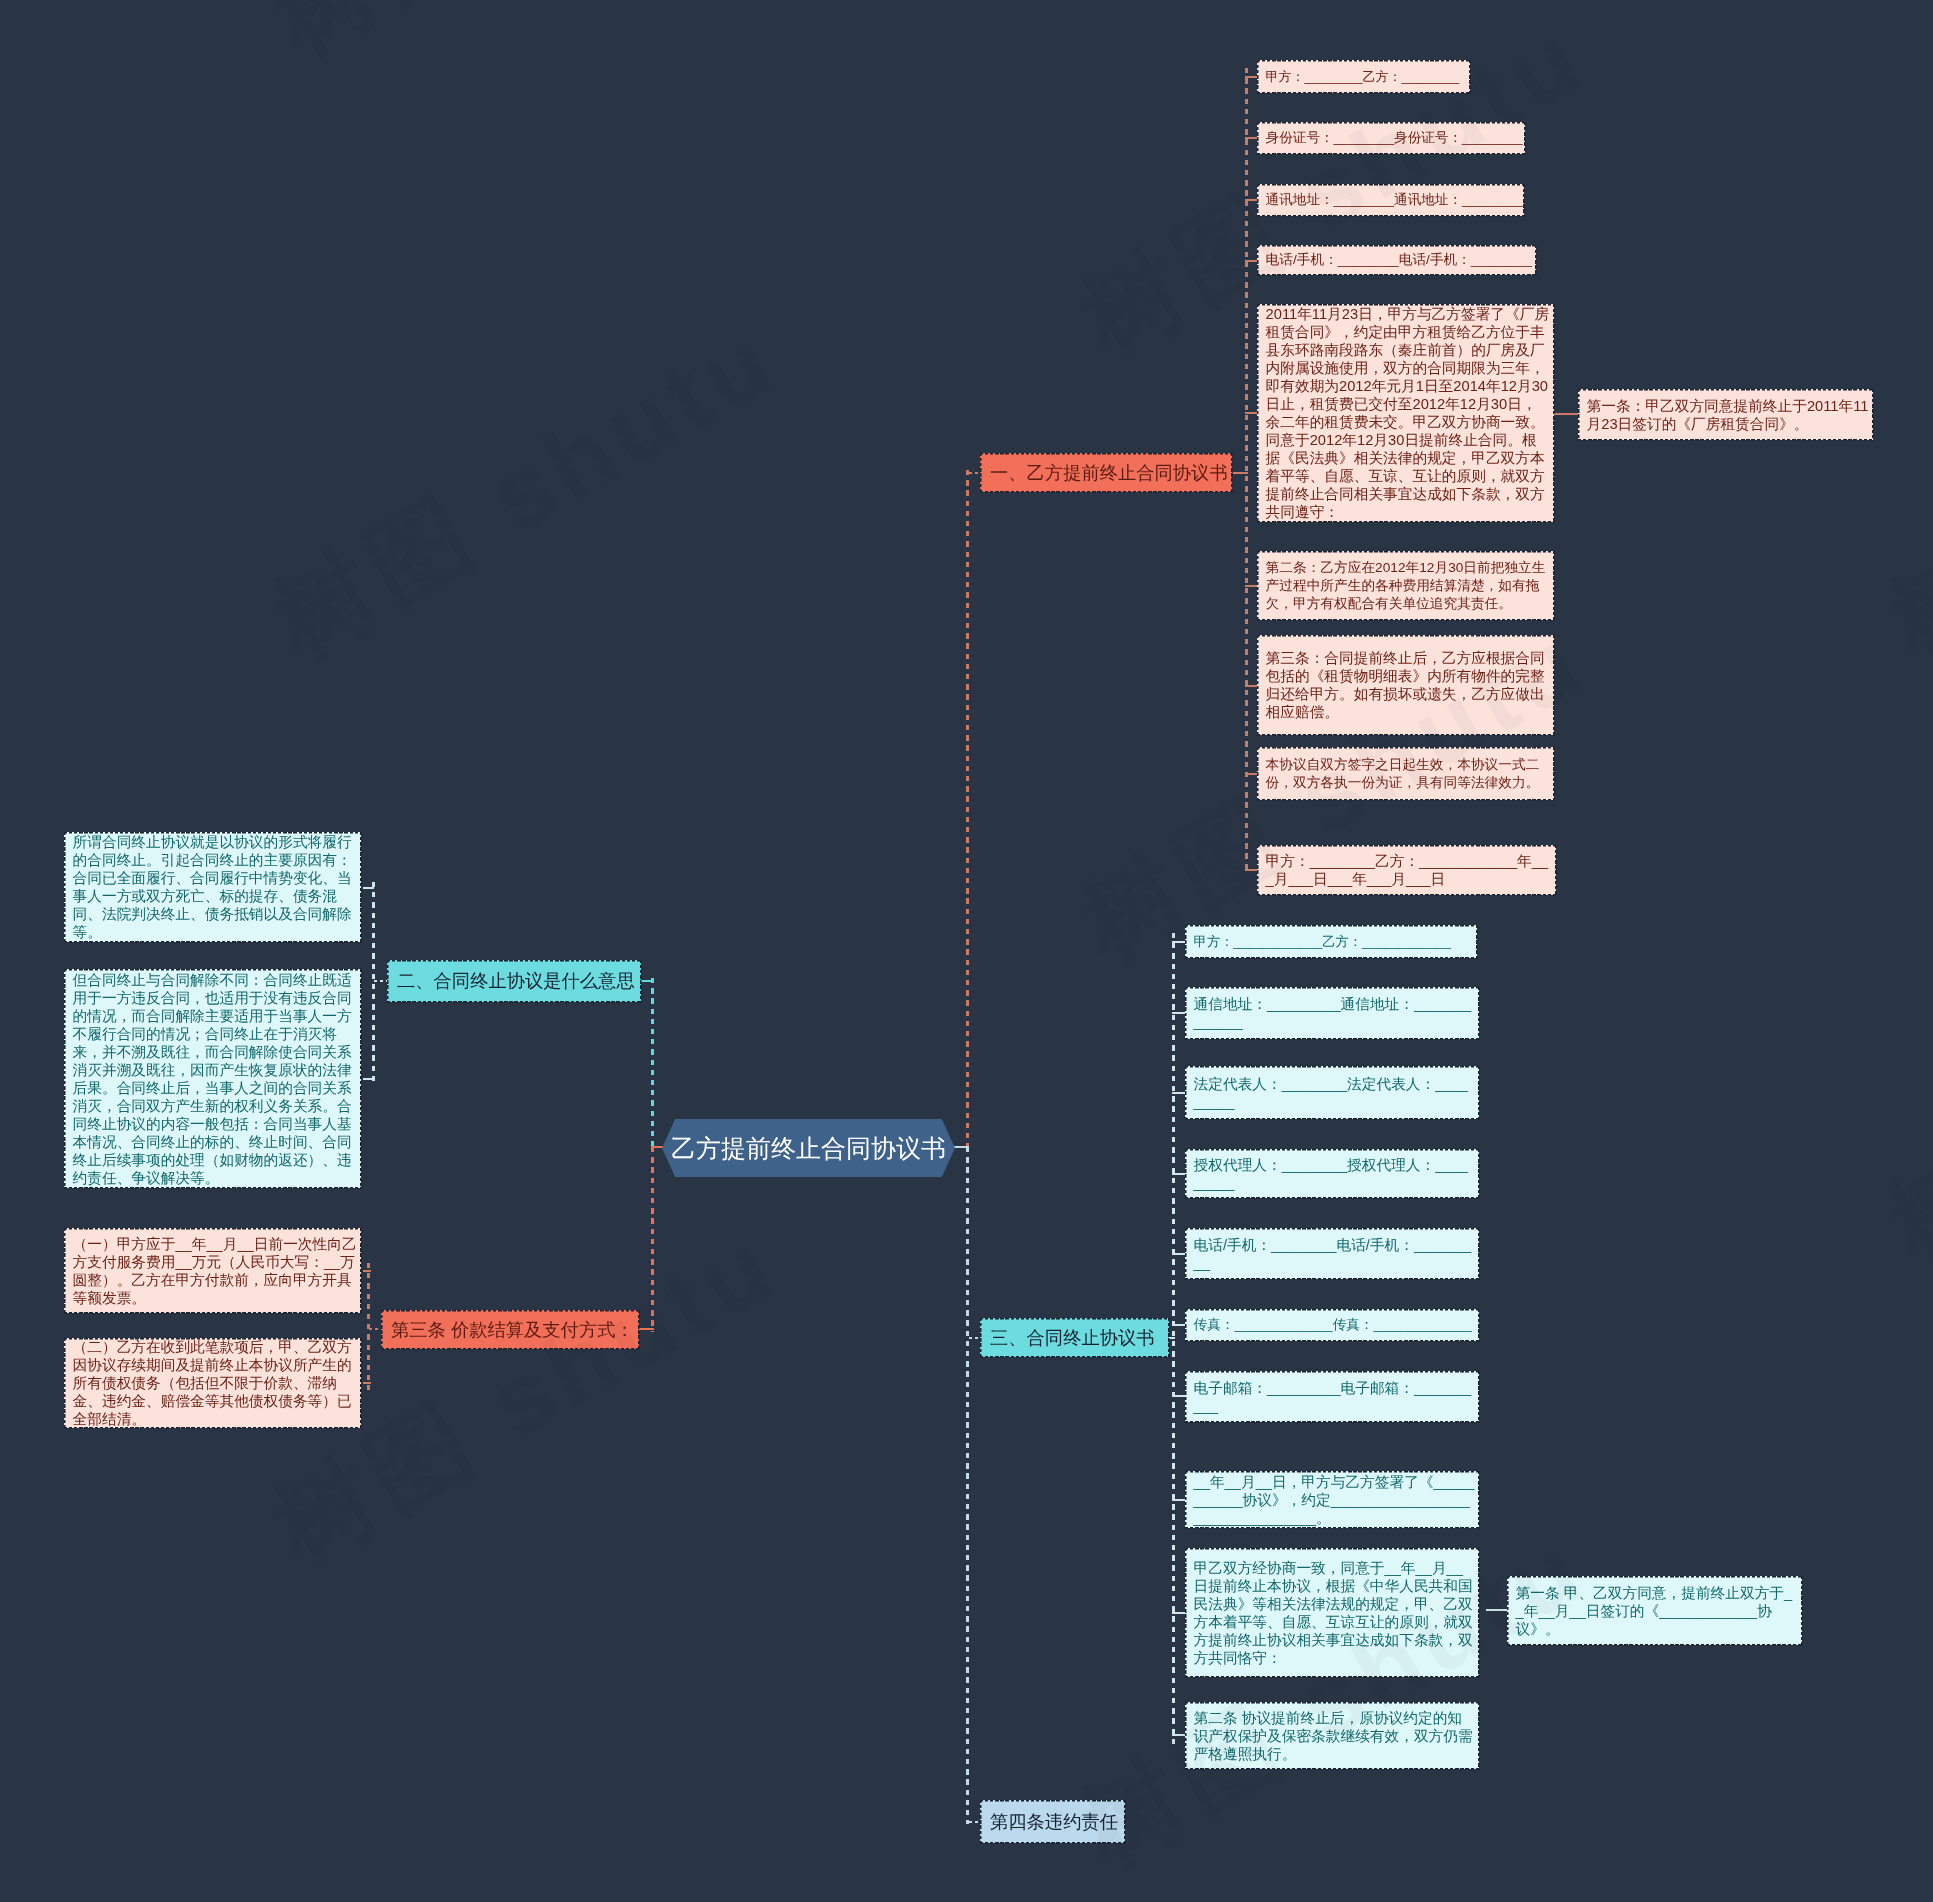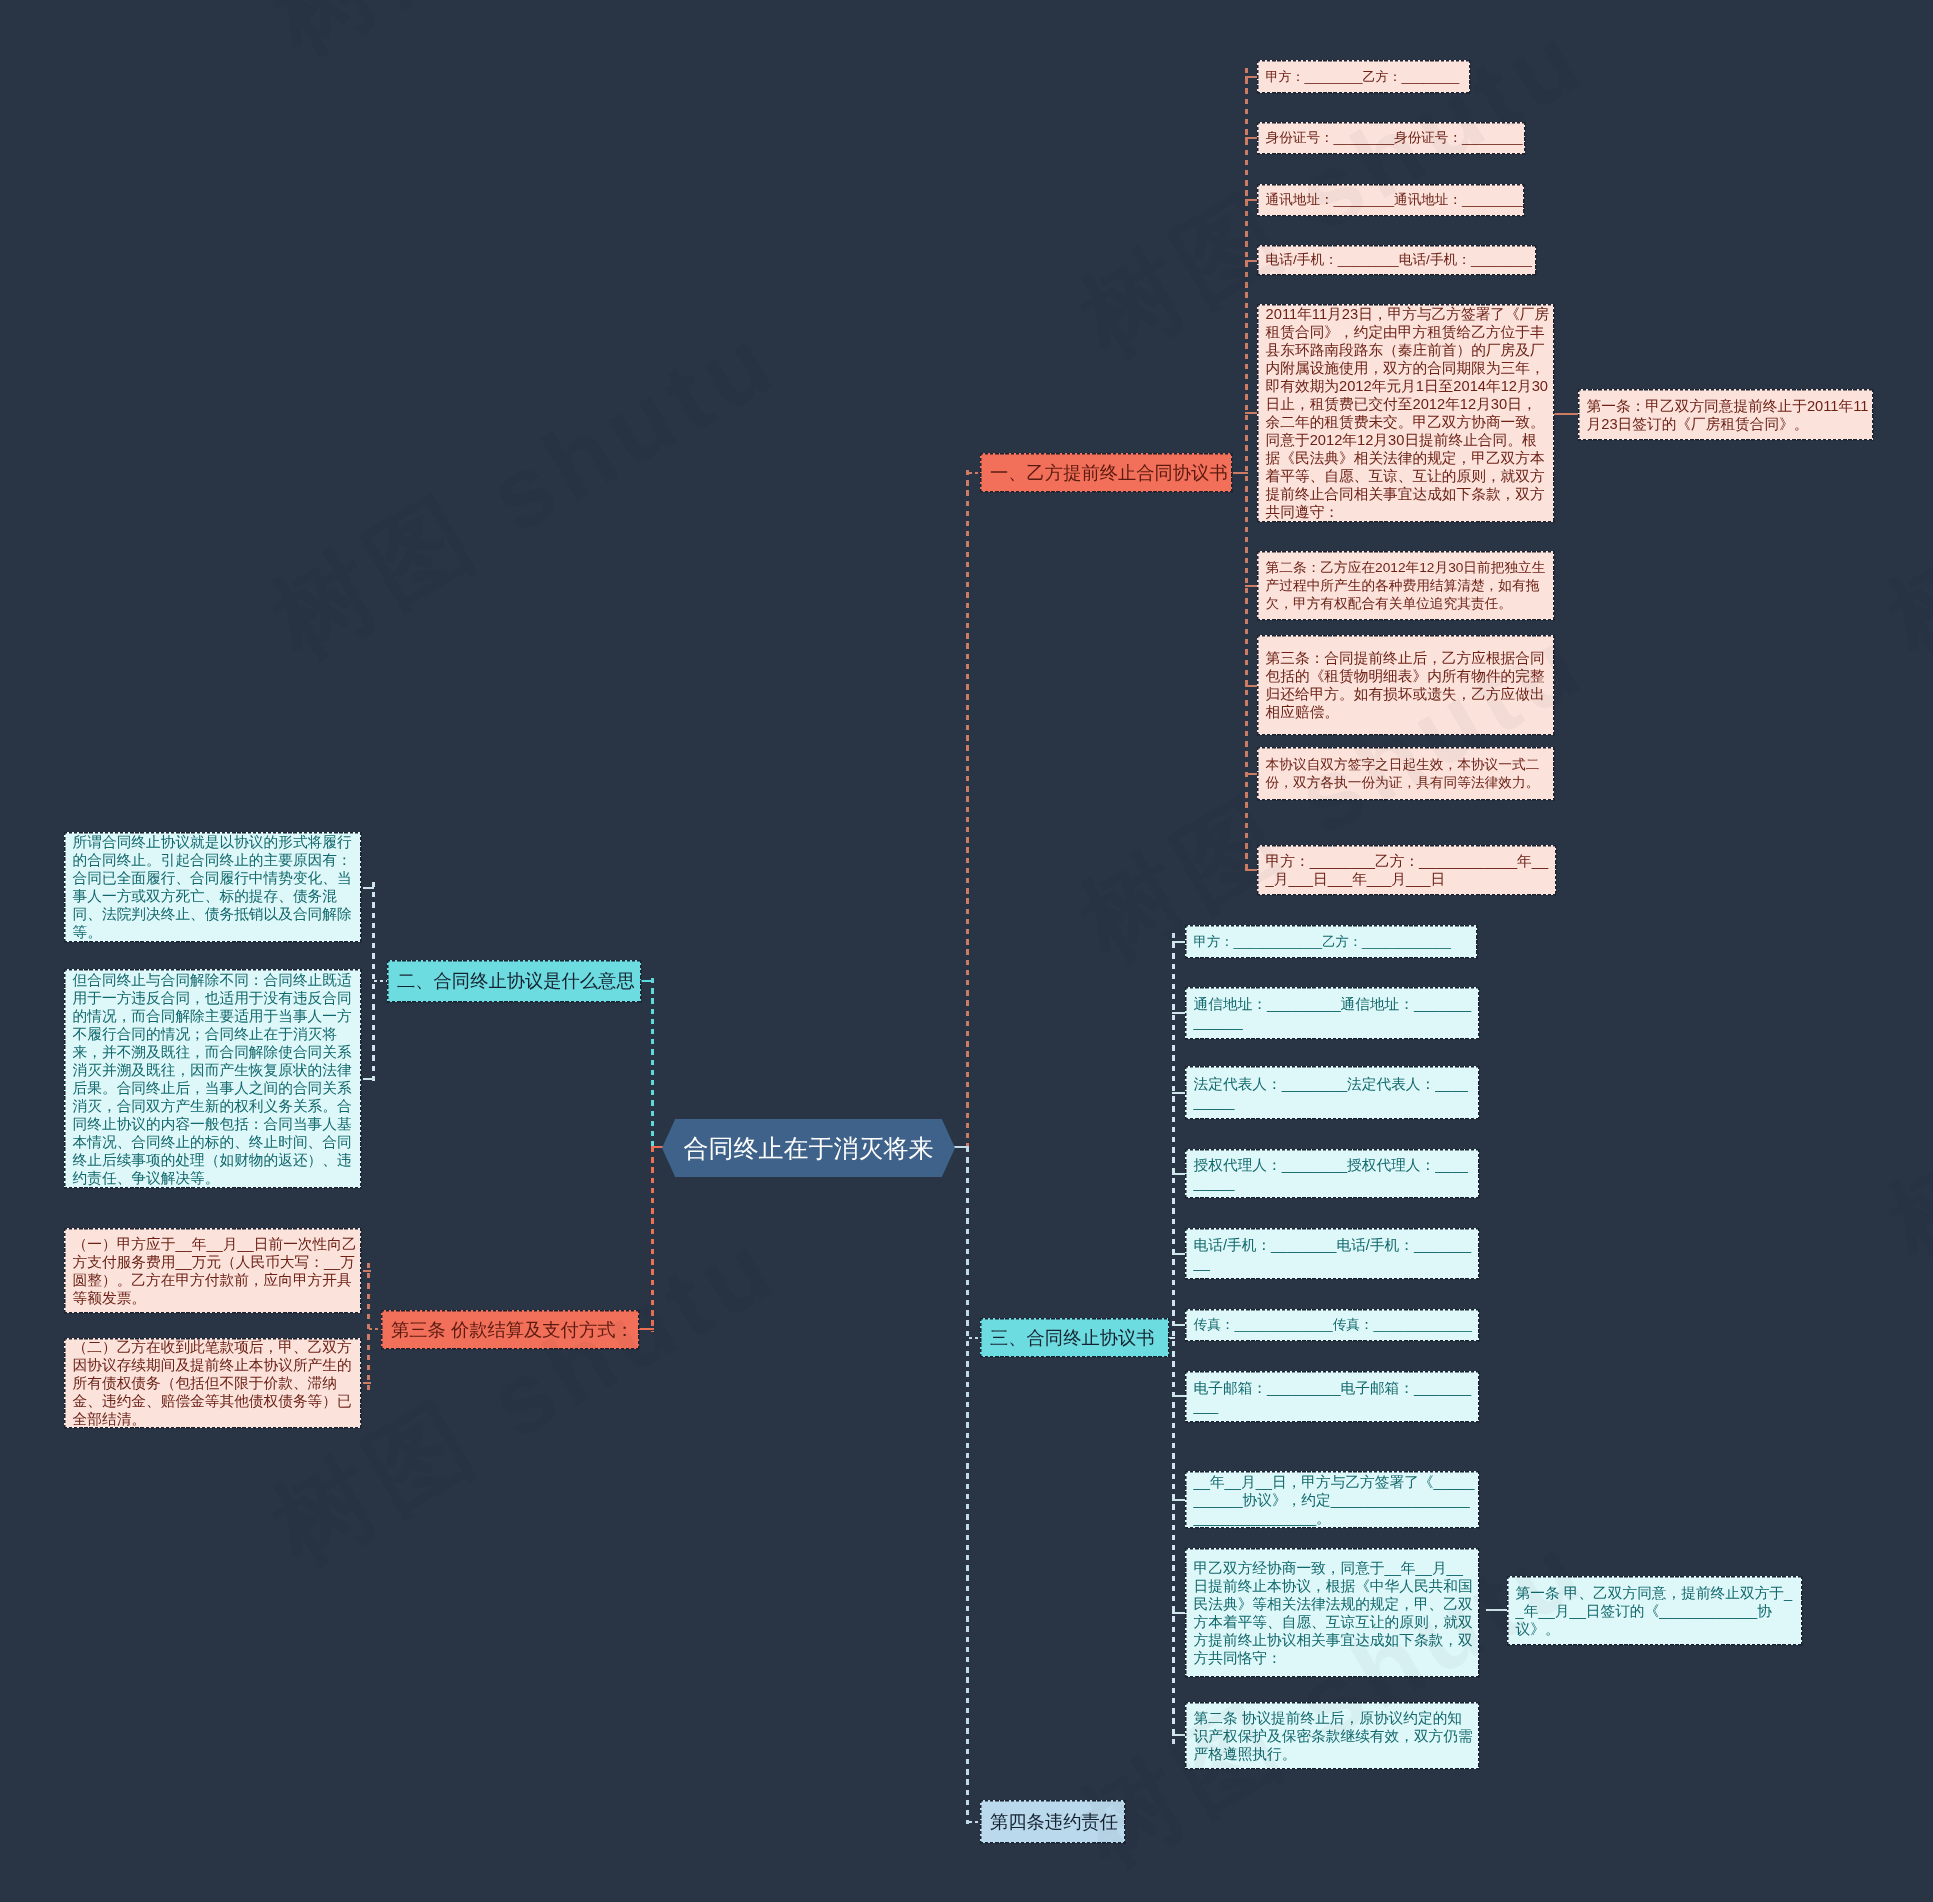--- a/index.html
+++ b/index.html
@@ -35,21 +35,21 @@
         clip-path:polygon(0% 50%, 4.5% 0%, 95.5% 0%, 100% 50%, 95.5% 100%, 4.5% 100%);
         font-size:25px;letter-spacing:0px;white-space:nowrap;}
   .vl{position:absolute;width:3px;z-index:1;}
   .sl{position:absolute;z-index:1;}
 </style>
 </head>
 <body>
 
 <div id="stage">
 <div class="root" style="left:662px;top:1119px;width:293px;height:58px;">
-      <span>合同终止在于消灭将来</span>
+      <span>乙方提前终止合同协议书</span>
     </div>
 <div class="nd orange lbl" style="left:980px;top:453px;width:252px;height:39px;">
       <span>一、乙方提前终止合同协议书</span>
     </div>
 <div class="sl" style="left:969px;top:472px;width:11.3px;height:2.3px;background:repeating-linear-gradient(to right,#CD7B63 0px,#CD7B63 3px,transparent 3px,transparent 6px);"></div>
 <div class="nd pink nw" style="left:1257px;top:60px;width:213px;height:33px;font-size:13px;">
       <span>甲方：________乙方：________</span>
     </div>
 <div class="nd pink nw" style="left:1257px;top:122px;width:268px;height:32px;font-size:13.6px;">
       <span>身份证号：________身份证号：________</span>

